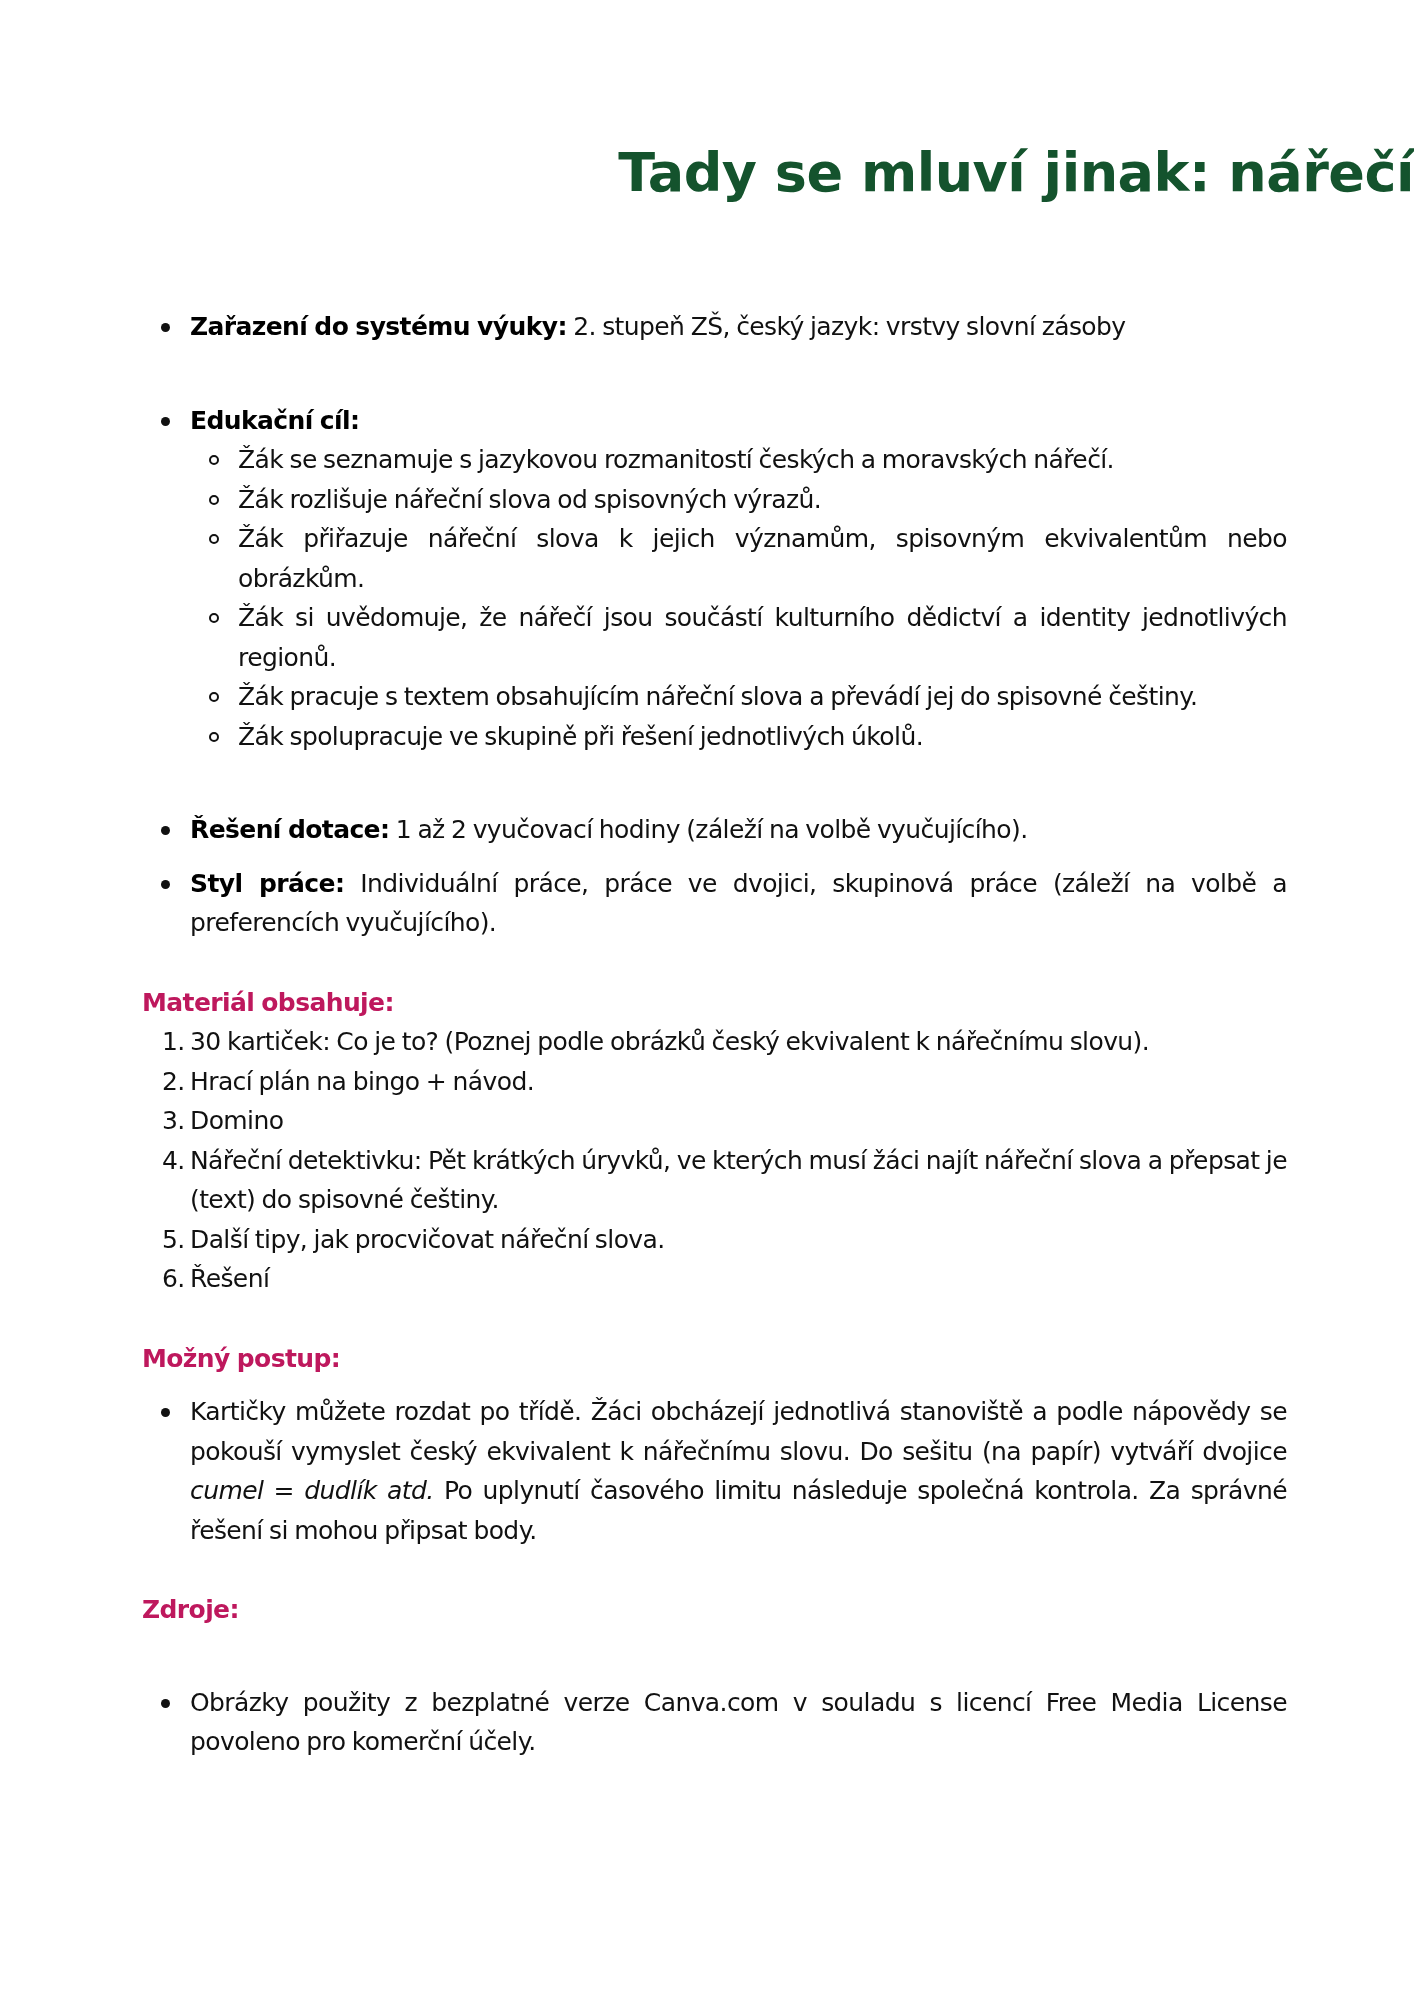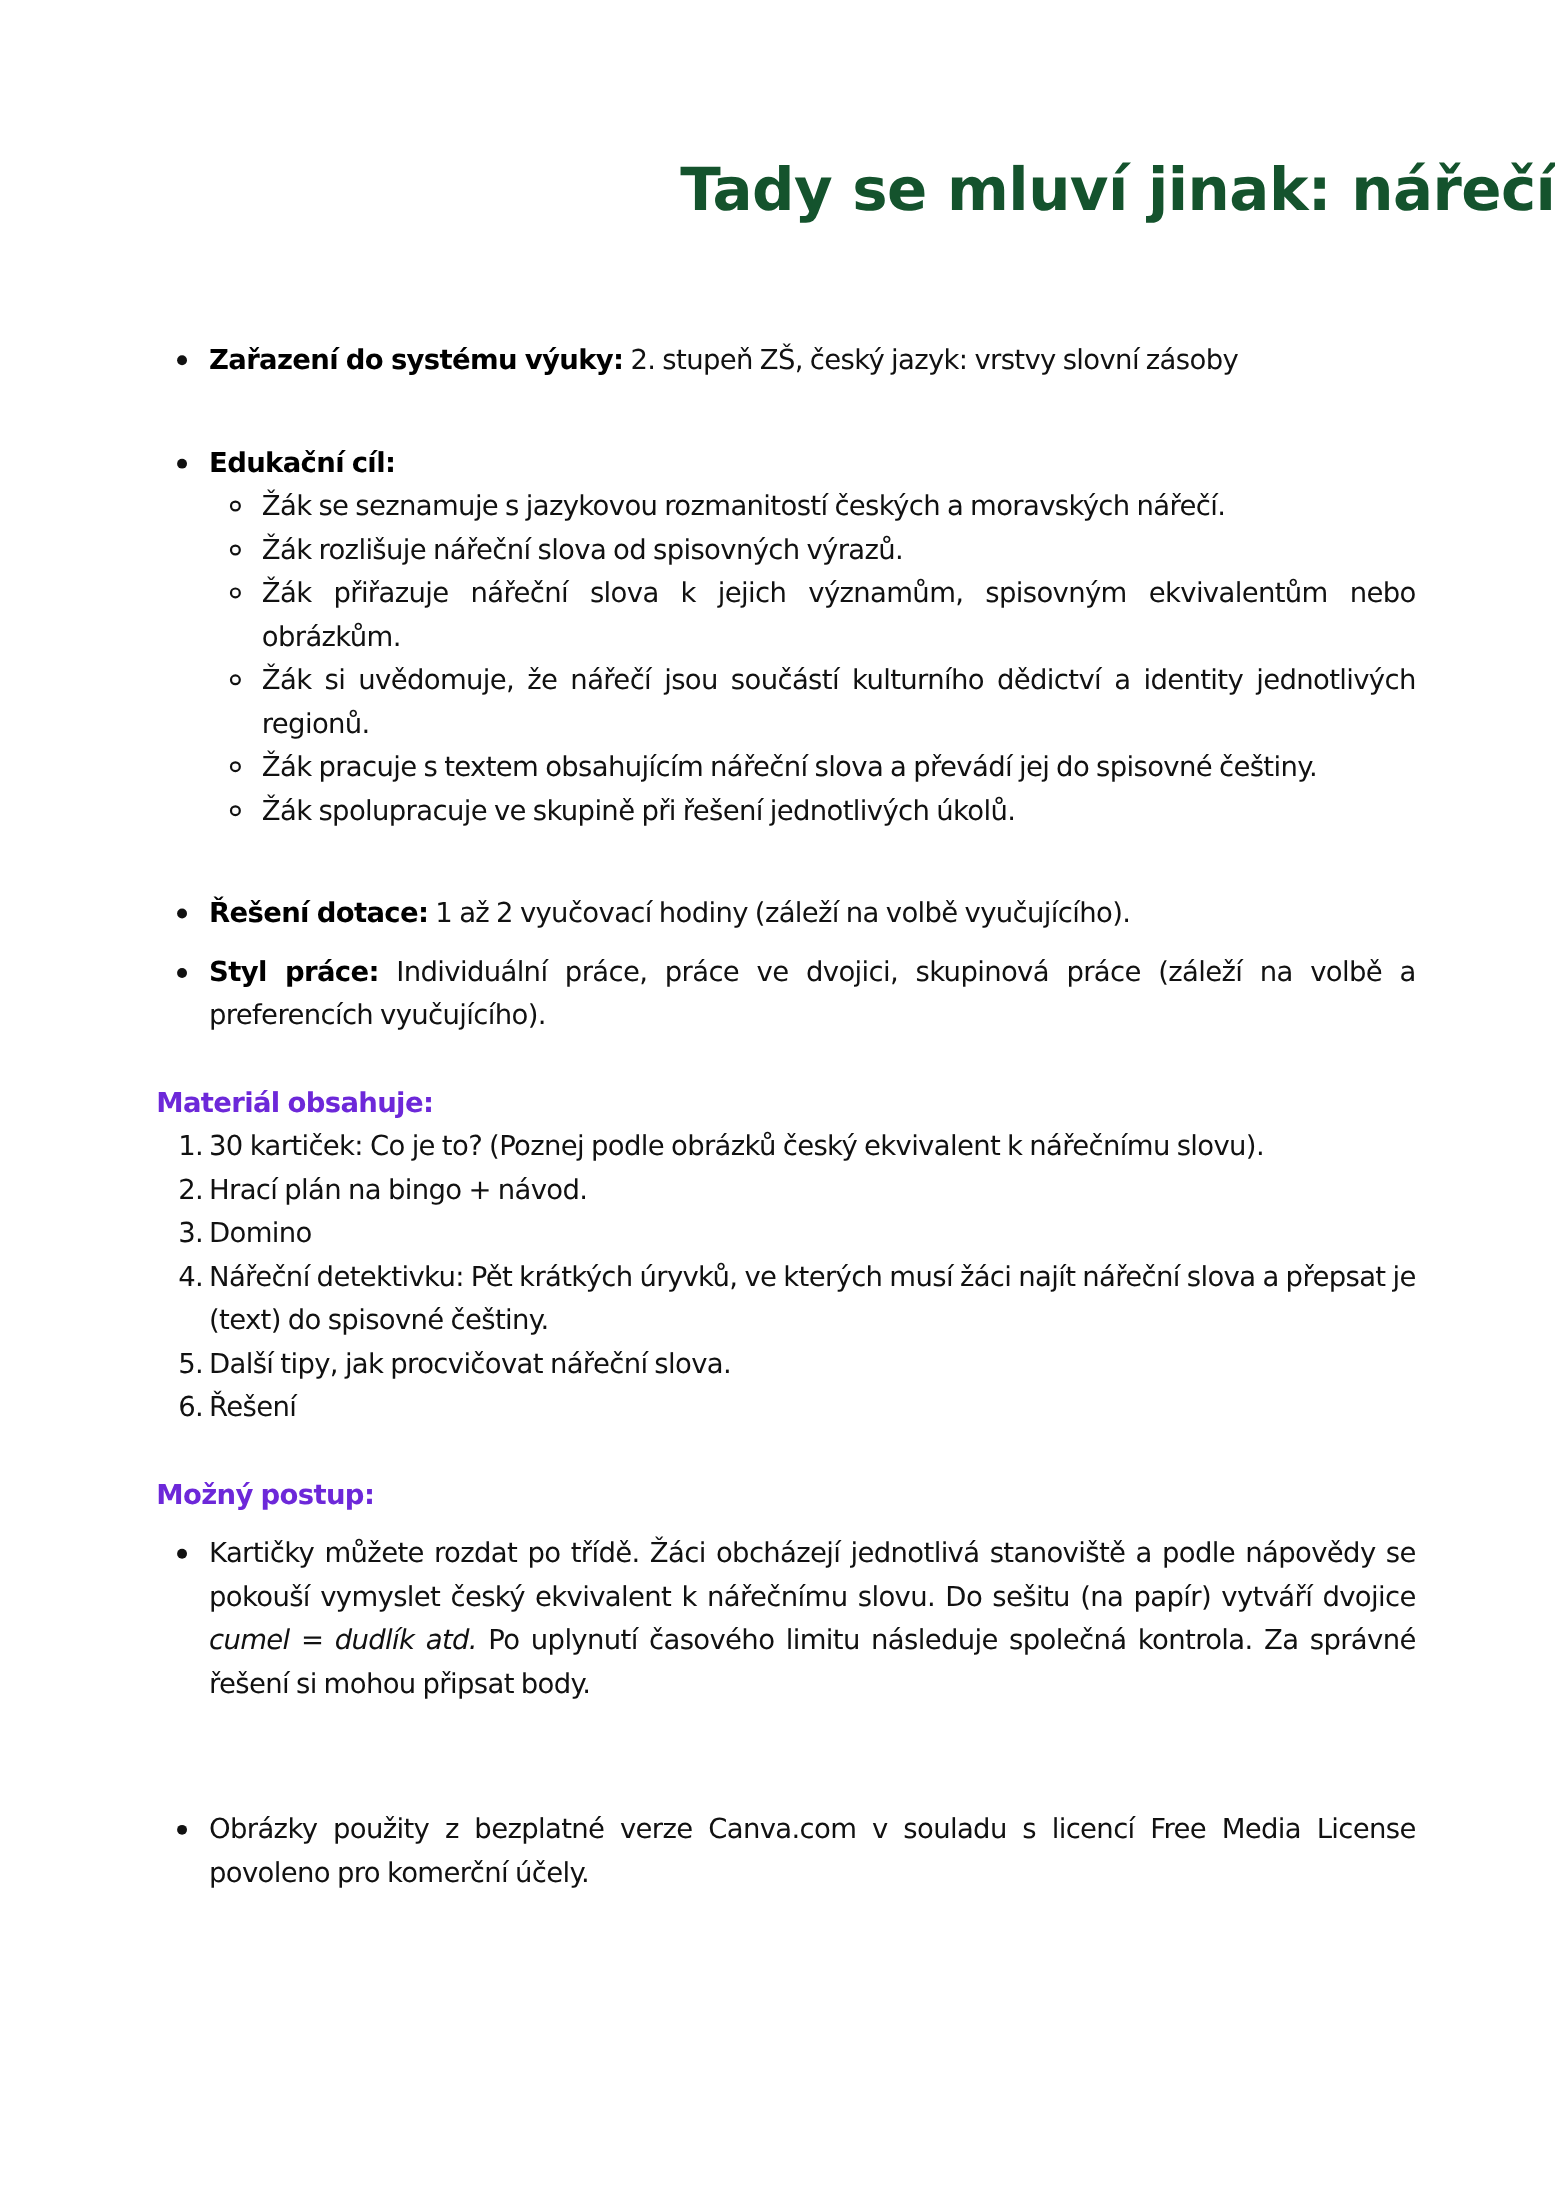--- a/index.html
+++ b/index.html
@@ -83,21 +83,21 @@
     position: relative;
     padding-left: 48px;
     text-align: justify;
   }
   .num-item .num {
     position: absolute;
     left: 20px;
   }
   .gap-lg { height: 40px; }
   .gap-md { height: 39px; }
-  .heading { font-weight: bold; color: #6d28d9; }
+  .heading { font-weight: bold; color: #be185d; }
   em { font-style: italic; }
 </style>
 </head>
 <body>
 
 <div class="page">
 
   <h1 class="title">Tady se mluví jinak: nářečí</h1>
 
   <div class="content">
@@ -149,19 +149,20 @@
 
     <div class="gap-lg"></div>
 
     <div class="heading">Možný postup:</div>
     <ul>
       <li class="bul-item"><span>Kartičky můžete rozdat po třídě. Žáci obcházejí jednotlivá stanoviště a podle nápovědy se pokouší vymyslet český ekvivalent k nářečnímu slovu. Do sešitu (na papír) vytváří dvojice </span><em>cumel = dudlík atd.</em><span> Po uplynutí časového limitu následuje společná kontrola. Za správné řešení si mohou připsat body.</span></li>
     </ul>
 
     <div class="gap-lg"></div>
 
+    <div class="heading">Zdroje:</div>
     <div class="gap-md"></div>
     <ul>
       <li class="bul-item">Obrázky použity z bezplatné verze Canva.com v souladu s licencí Free Media License povoleno pro komerční účely.</li>
     </ul>
 
   </div>
 </div>
 
 </body></html>

